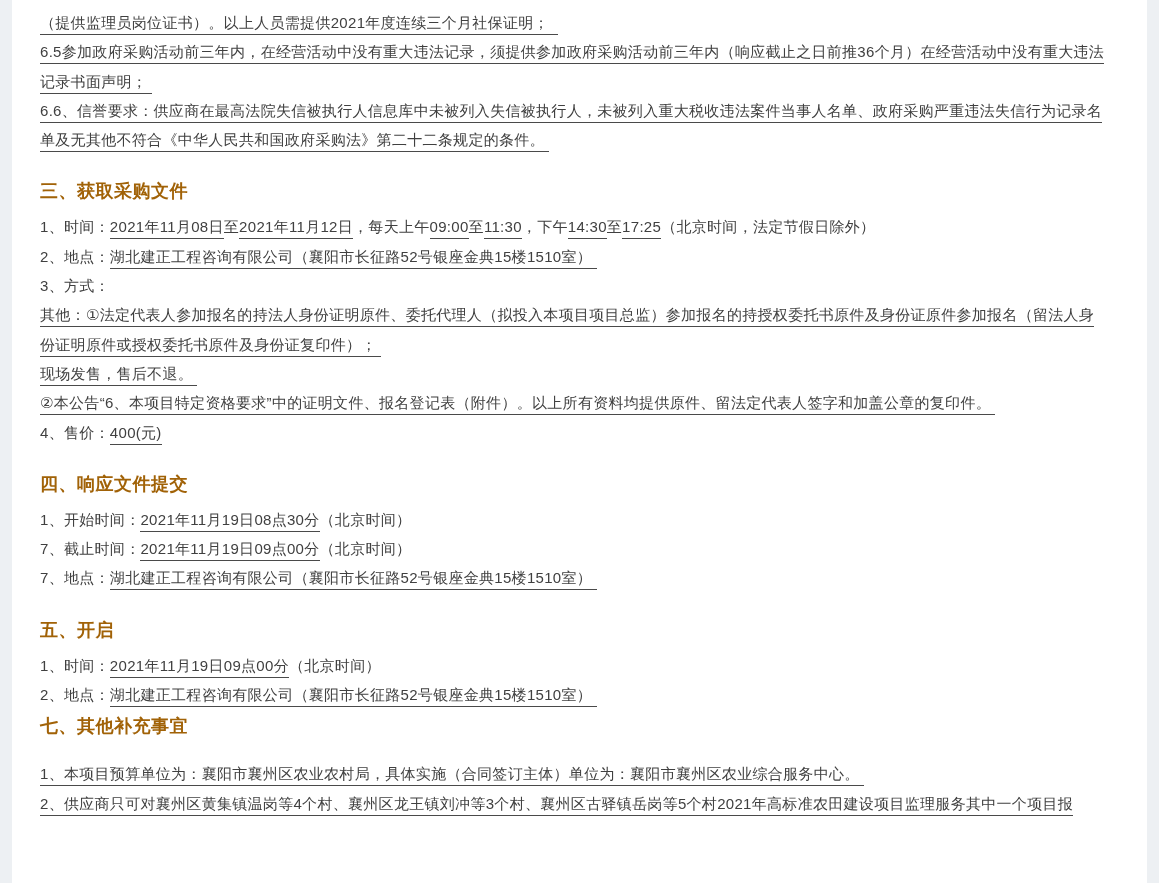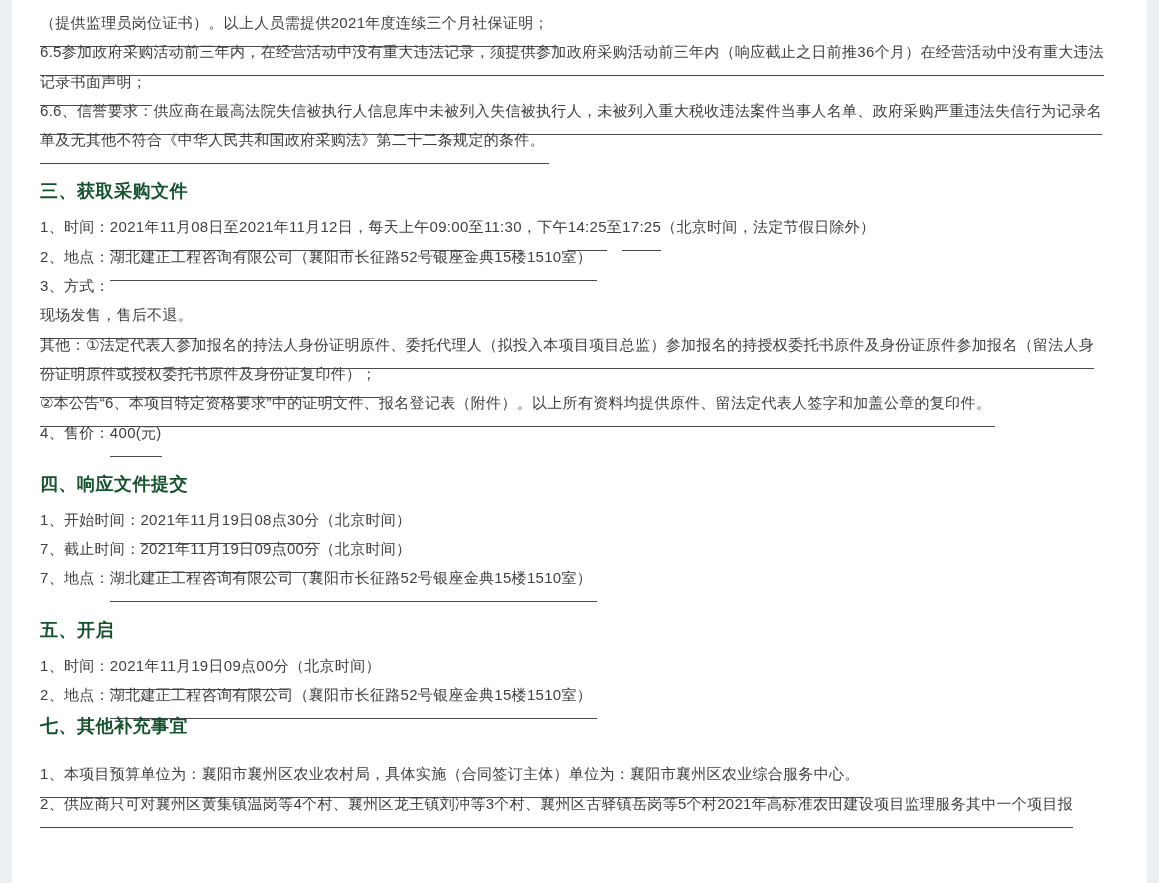--- a/index.html
+++ b/index.html
@@ -31,48 +31,48 @@
     line-height: 29.3px;
     color: #404040;
     letter-spacing: 0.3px;
     word-break: break-all;
   }
   .doc h3 {
     margin: 23px 0 6px 0;
     font-size: 18px;
     line-height: 29px;
     font-weight: bold;
-    color: #14532d;
+    color: #a16207;
     letter-spacing: 0.5px;
   }
   
   .doc h3:last-of-type {
     margin-top: 3px;
     margin-bottom: 18px;
   }
   .doc .u {
     border-bottom: 1px solid #4a4a4a;
-    padding-bottom: 15px;
+    padding-bottom: 3px;
   }
 </style>
 </head>
 <body>
 
 <div class="page">
   <div class="content-card">
     <div class="doc" id="doc">
         <p><span class="u">（提供监理员岗位证书）。以上人员需提供2021年度连续三个月社保证明；&nbsp;&nbsp;</span></p>
         <p><span class="u">6.5参加政府采购活动前三年内，在经营活动中没有重大违法记录，须提供参加政府采购活动前三年内（响应截止之日前推36个月）在经营活动中没有重大违法记录书面声明；&nbsp;</span></p>
         <p><span class="u">6.6、信誉要求：供应商在最高法院失信被执行人信息库中未被列入失信被执行人，未被列入重大税收违法案件当事人名单、政府采购严重违法失信行为记录名单及无其他不符合《中华人民共和国政府采购法》第二十二条规定的条件。&nbsp;</span></p>
         <h3>三、获取采购文件</h3>
-        <p><span>1、时间：</span><span class="u">2021年11月08日</span><span>至</span><span class="u">2021年11月12日</span><span>，每天上午</span><span class="u">09:00</span><span>至</span><span class="u">11:30</span><span>，下午</span><span class="u">14:25</span><span>至</span><span class="u">17:25</span><span>（北京时间，法定节假日除外）</span></p>
+        <p><span>1、时间：</span><span class="u">2021年11月08日</span><span>至</span><span class="u">2021年11月12日</span><span>，每天上午</span><span class="u">09:00</span><span>至</span><span class="u">11:30</span><span>，下午</span><span class="u">14:30</span><span>至</span><span class="u">17:25</span><span>（北京时间，法定节假日除外）</span></p>
         <p><span>2、地点：</span><span class="u">湖北建正工程咨询有限公司（襄阳市长征路52号银座金典15楼1510室）&nbsp;</span></p>
         <p><span>3、方式：</span></p>
+        <p><span class="u">其他：①法定代表人参加报名的持法人身份证明原件、委托代理人（拟投入本项目项目总监）参加报名的持授权委托书原件及身份证原件参加报名（留法人身份证明原件或授权委托书原件及身份证复印件）；&nbsp;</span></p>
         <p><span class="u">现场发售，售后不退。&nbsp;</span></p>
-        <p><span class="u">其他：①法定代表人参加报名的持法人身份证明原件、委托代理人（拟投入本项目项目总监）参加报名的持授权委托书原件及身份证原件参加报名（留法人身份证明原件或授权委托书原件及身份证复印件）；&nbsp;</span></p>
         <p><span class="u">②本公告“6、本项目特定资格要求”中的证明文件、报名登记表（附件）。以上所有资料均提供原件、留法定代表人签字和加盖公章的复印件。&nbsp;</span></p>
         <p><span>4、售价：</span><span class="u">400(元)</span></p>
         <h3>四、响应文件提交</h3>
         <p><span>1、开始时间：</span><span class="u">2021年11月19日08点30分</span><span>（北京时间）</span></p>
         <p><span>7、截止时间：</span><span class="u">2021年11月19日09点00分</span><span>（北京时间）</span></p>
         <p><span>7、地点：</span><span class="u">湖北建正工程咨询有限公司（襄阳市长征路52号银座金典15楼1510室）&nbsp;</span></p>
         <h3>五、开启</h3>
         <p><span>1、时间：</span><span class="u">2021年11月19日09点00分</span><span>（北京时间）</span></p>
         <p><span>2、地点：</span><span class="u">湖北建正工程咨询有限公司（襄阳市长征路52号银座金典15楼1510室）&nbsp;</span></p>
         <h3>七、其他补充事宜</h3>

